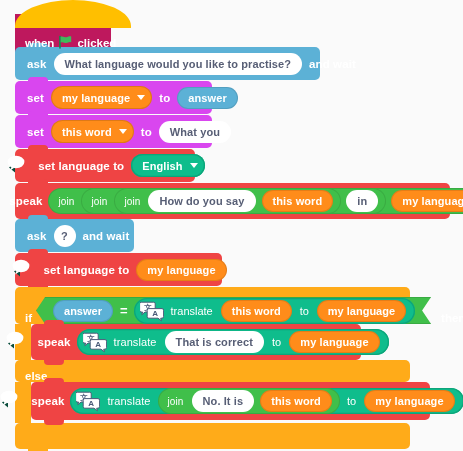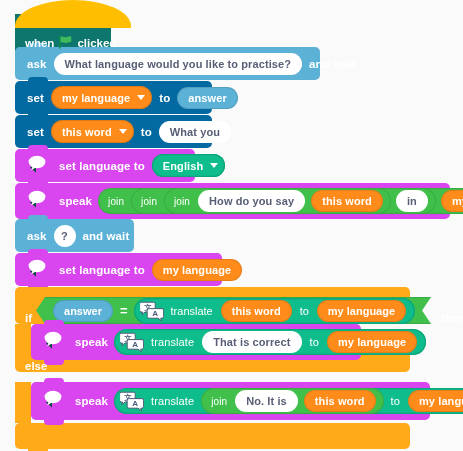--- a/index.html
+++ b/index.html
@@ -38,22 +38,22 @@
     content: "";
     position: absolute;
     left: 13px;
     width: 20px; height: 5px;
     background: inherit;
     border-radius: 0 0 4px 4px;
   }
   .notch-top::before { top: -4px; border-radius: 4px 4px 0 0; }
   .notch-bot::after  { bottom: -5px; }
   .c-sensing  { background: #5cb1d6; }
-  .c-variable { background: #0369a1; }
-  .c-tts      { background: #d946ef; }
+  .c-variable { background: #d946ef; }
+  .c-tts      { background: #ef4444; justify-content: center; }
 
   
   .oval {
     display: inline-flex;
     align-items: center;
     justify-content: center;
     height: 22px;
     padding: 0 11px;
     border-radius: 11px;
     font-size: 11px;
@@ -105,21 +105,21 @@
 
   
   .flag-icon { display:inline-block; margin: 0 4px; vertical-align: middle; }
   .speaker-icon { display:inline-flex; align-items:center; margin-right: 6px; margin-left: 2px; }
   .translate-icon { display:inline-flex; align-items:center; margin: 0 2px 0 2px; }
 
   
   .hat {
     position: absolute;
     width: 96px; height: 46px;
-    background: #0f766e;
+    background: #be185d;
     border-radius: 0 0 5px 5px;
   }
   .hat::before {
     content:"";
     position:absolute; left:0; top:-14px;
     width:116px; height:28px;
     background:#ffbf00;
     border-radius: 58px 58px 0 0 / 26px 26px 0 0;
   }
   .hat::after {
@@ -302,21 +302,21 @@
           <span class="rt-lbl">to</span>
           <span class="oval oval-var">my language</span>
         </span>
       </span>
       <span class="lbl" style="margin-left:6px;">then</span>
     </div>
     <div class="c-notch" style="top:37px;"></div>
 
     <div class="c-spine" style="top:37px; height:36px;"></div>
 
-    <div class="c-bar" style="top:63px; width:395px; height:22px; padding-top:2px;">
+    <div class="c-bar" style="top:73px; width:395px; height:22px; padding-top:2px;">
       <span class="lbl">else</span>
     </div>
     <div class="c-notch" style="top:95px;"></div>
 
     <div class="c-spine" style="top:95px; height:41px;"></div>
 
     <div class="c-bar" style="top:136px; width:395px; height:26px;"></div>
     <div class="c-notch-outer" style="top:162px;"></div>
   </div>
 

